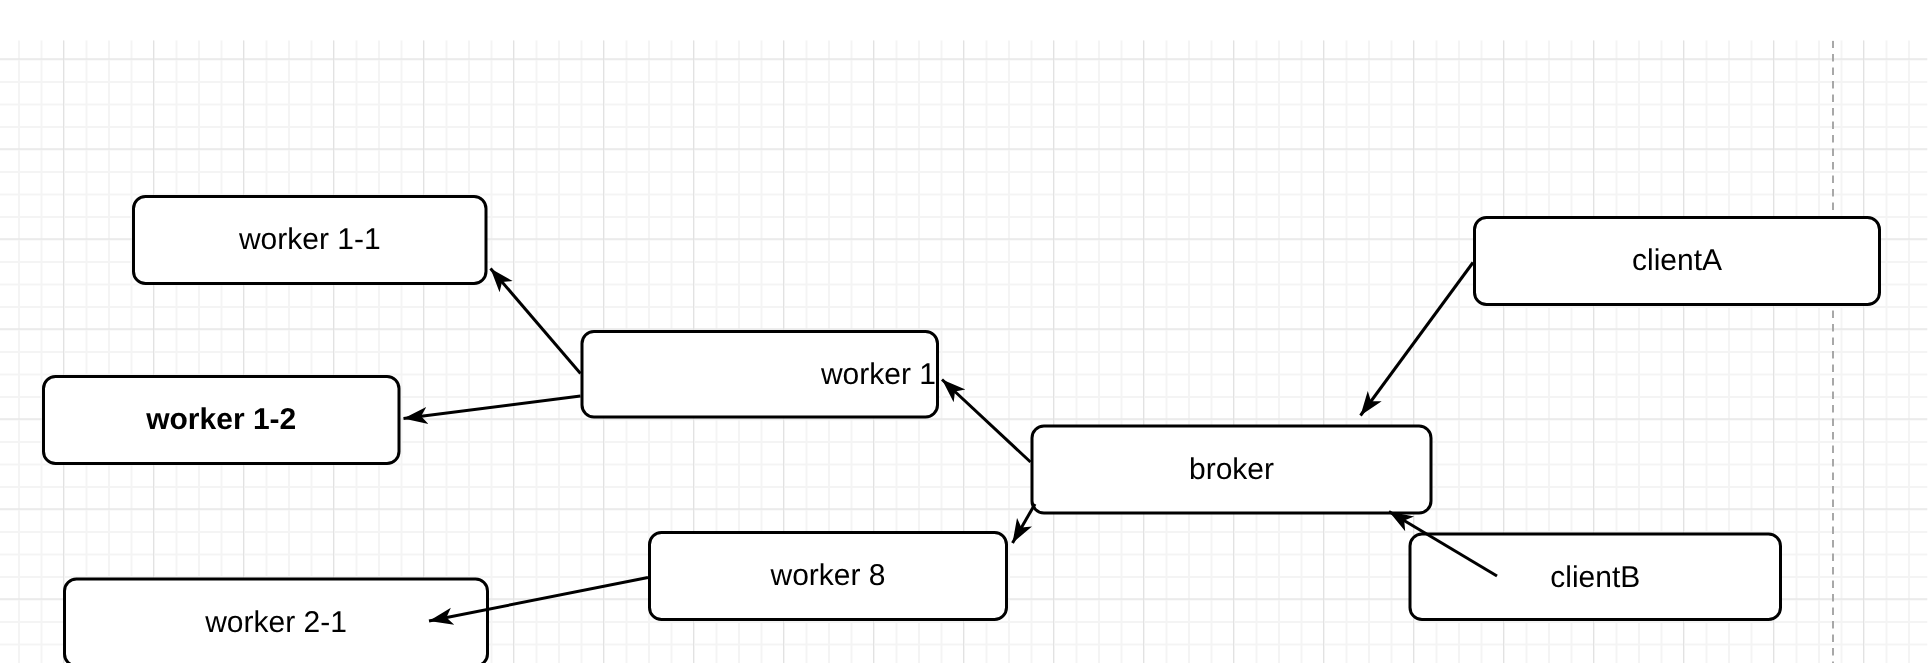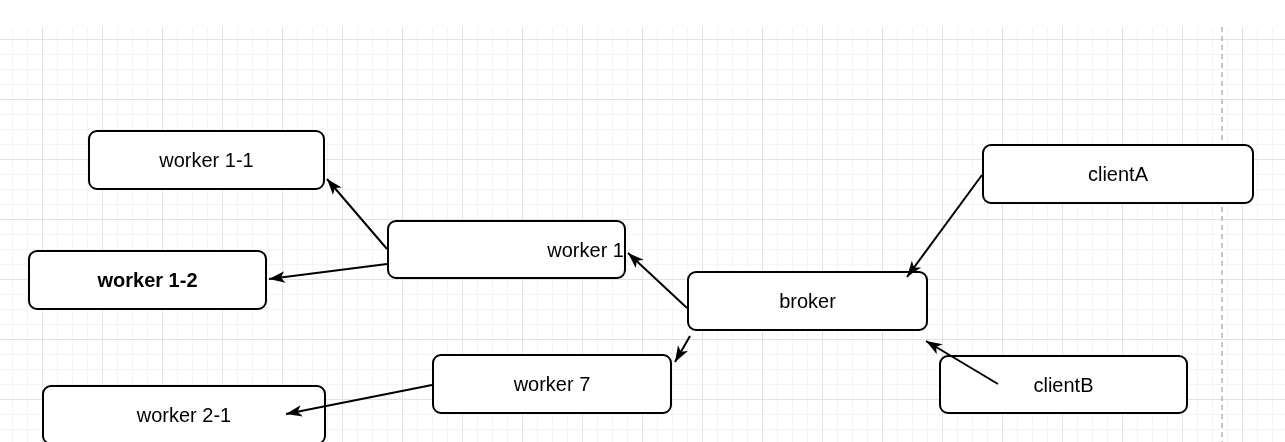--- a/index.html
+++ b/index.html
@@ -66,26 +66,26 @@
       <div class="node" style="left: 88px; top: 103px; width: 237px; height: 60px; background: rgb(255, 255, 255); border-color: rgb(0, 0, 0);">
         <span class="node-label">worker 1-1</span>
       </div>
       <div class="node" style="left: 28px; top: 223px; width: 239px; height: 60px; background: rgb(255, 255, 255); border-color: rgb(0, 0, 0); font-weight: bold;">
         <span class="node-label">worker 1-2</span>
       </div>
       <div class="node" style="left: 387px; top: 193px; width: 239px; height: 59px; background: rgb(255, 255, 255); border-color: rgb(0, 0, 0); justify-content: flex-end;">
         <span class="node-label">worker 1</span>
       </div>
       <div class="node" style="left: 432px; top: 327px; width: 240px; height: 60px; background: rgb(255, 255, 255); border-color: rgb(0, 0, 0);">
-        <span class="node-label">worker 7</span>
+        <span class="node-label">worker 8</span>
       </div>
       <div class="node" style="left: 42px; top: 358px; width: 284px; height: 60px; background: rgb(255, 255, 255); border-color: rgb(0, 0, 0);">
         <span class="node-label">worker 2-1</span>
       </div>
-      <div class="node" style="left: 687px; top: 244px; width: 241px; height: 60px; background: rgb(255, 255, 255); border-color: rgb(0, 0, 0);">
+      <div class="node" style="left: 687px; top: 256px; width: 268px; height: 60px; background: rgb(255, 255, 255); border-color: rgb(0, 0, 0);">
         <span class="node-label">broker</span>
       </div>
       <div class="node" style="left: 982px; top: 117px; width: 272px; height: 60px; background: rgb(255, 255, 255); border-color: rgb(0, 0, 0);">
         <span class="node-label">clientA</span>
       </div>
       <div class="node" style="left: 939px; top: 328px; width: 249px; height: 59px; background: rgb(255, 255, 255); border-color: rgb(0, 0, 0);">
         <span class="node-label">clientB</span>
       </div>
     </div>
 

